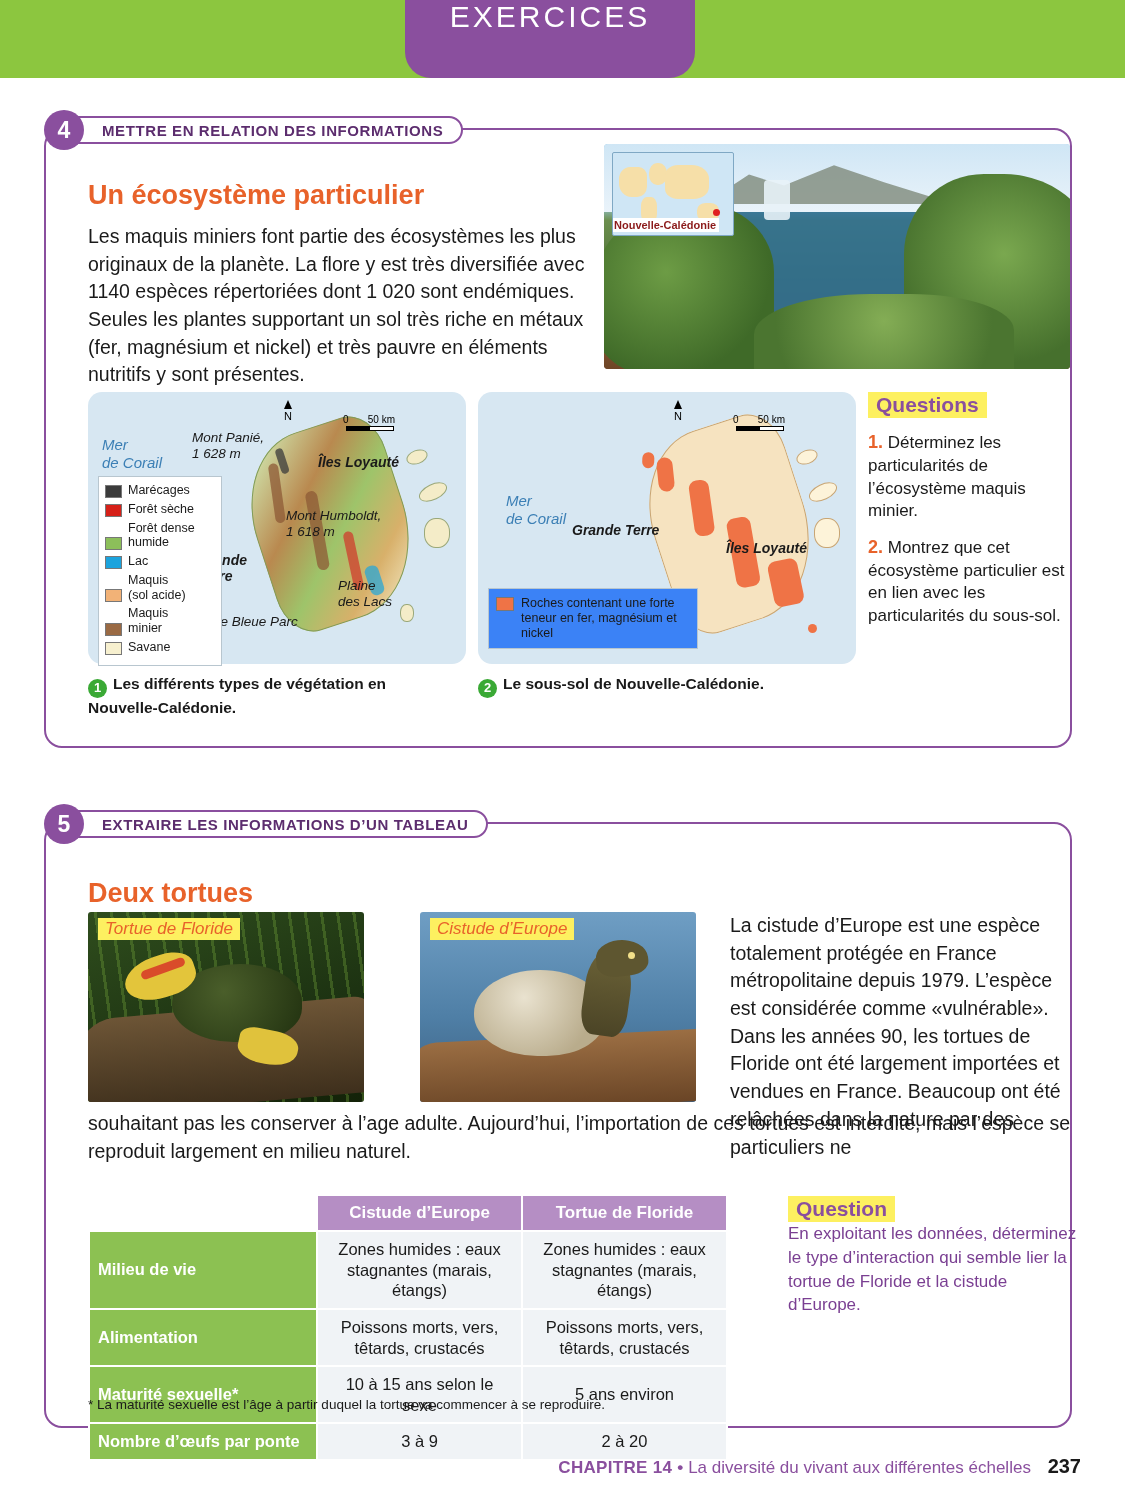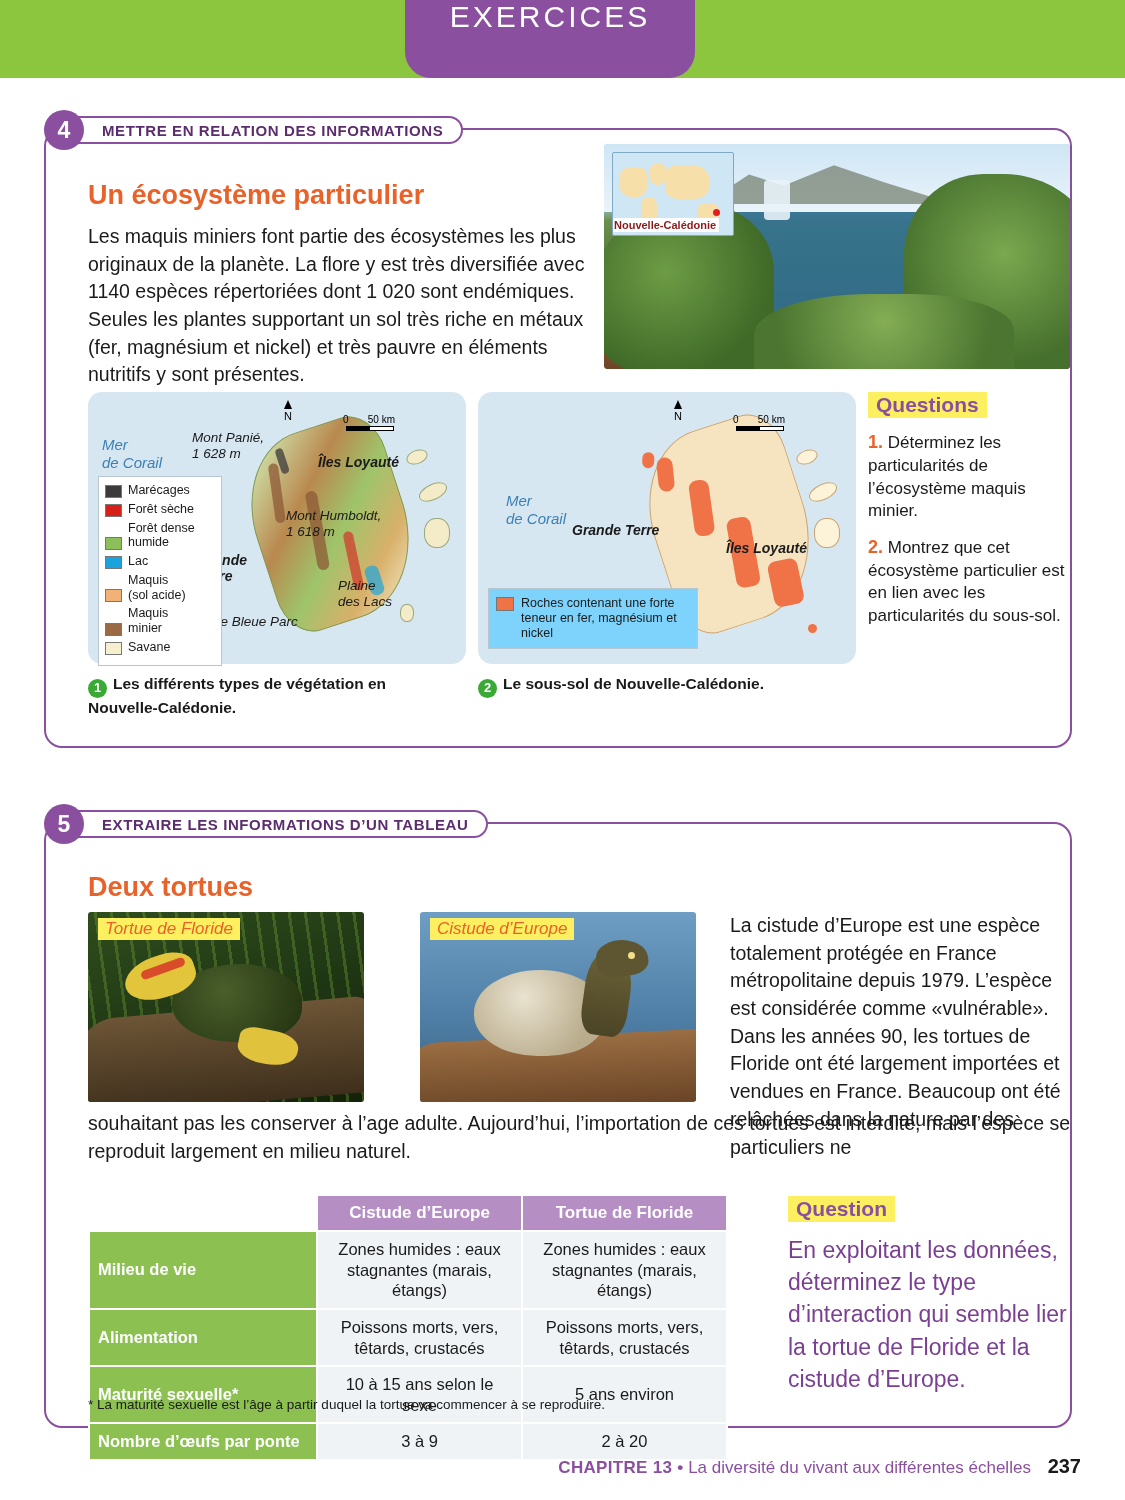--- a/index.html
+++ b/index.html
@@ -169,21 +169,21 @@
 
   .legend1 {
     position:absolute; left:10px; top:84px; width:124px;
     background:#fff; border:1px solid #b8c6cf; padding:6px 6px 6px 6px;
     font-size:12.5px; line-height:1.18;
   }
   .legend1 .row{ display:flex; align-items:flex-end; margin-bottom:4px; }
   .legend1 .sw{ width:17px; height:13px; flex:0 0 17px; margin-right:6px; margin-top:1px; border:1px solid #777;}
   .legend2 {
     position:absolute; left:10px; top:196px; width:210px;
-    background:#7dd3fc; border:1px solid #b8c6cf; padding:7px;
+    background:#3b82f6; border:1px solid #b8c6cf; padding:7px;
     font-size:12.5px; line-height:1.2; display:flex;
   }
   .legend2 .sw{width:18px;height:14px;flex:0 0 18px;background:#ef7346;border:1px solid #777;margin-right:7px;margin-top:1px;}
 
   .fig-cap {
     position:absolute; font-size:15.5px; font-weight:bold; line-height:1.3;
   }
   .fig-num {
     display:inline-flex; align-items:center; justify-content:center;
     width:19px;height:19px;border-radius:50%;background:#3aa935;color:#fff;
@@ -192,21 +192,21 @@
 
   .questions-box { position:absolute; left:822px; top:262px; width:200px; }
   .q-title {
     display:inline-block; background:#fdf060; color:#8a4f9e;
     font-size:21px; font-weight:bold; padding:1px 8px;
   }
   .q-item { font-size:17px; line-height:1.33; margin-top:13px; color:#1a1a1a;}
   .q-item b { color:#e8622a; font-size:18px; }
 
   
-  .ex5-h2 { position:absolute; left:42px; top:48px; }
+  .ex5-h2 { position:absolute; left:42px; top:54px; }
 
   .photo { position:absolute; border-radius:3px; overflow:hidden; }
   .photo-floride {
     left:42px; top:88px; width:276px; height:190px;
     background:linear-gradient(160deg,#2f4d1d,#1d3312 60%, #132208);
   }
   .photo-floride .log { position:absolute; left:-10px; top:96px; width:300px; height:96px;
     background:linear-gradient(#6d5536,#3e2f1c); border-radius:40px 20px 0 0; transform:rotate(-5deg);}
   .photo-floride .shell { position:absolute; left:84px; top:52px; width:130px; height:78px;
     background:radial-gradient(circle at 40% 35%, #4a5e2a, #20300f); border-radius:55% 50% 45% 50%; }
@@ -256,21 +256,21 @@
     background:#8cc152; color:#fff; text-align:left; font-weight:bold; width:228px;
   }
   table.tortues tbody td { background:#f0f3f6; color:#1a1a1a; line-height:1.25; }
 
   .footnote {
     position:absolute; left:42px; bottom:14px; font-size:13.5px; color:#1a1a1a;
   }
 
   .question5 { position:absolute; left:742px; top:372px; width:290px; }
   .q5-title { display:inline-block; background:#fdf060; color:#8a4f9e; font-size:21px; font-weight:bold; padding:1px 8px;}
-  .q5-body { font-size:23px; line-height:1.4; color:#7a3f92; margin-top:12px;}
+  .q5-body { font-size:17px; line-height:1.4; color:#7a3f92; }
 
   
   .footer {
     position:absolute; right:44px; bottom:22px;
     font-size:17px; color:#8a4f9e;
   }
   .footer .chap { font-weight:bold; letter-spacing:.3px; }
   .footer .pg { color:#1a1a1a; font-weight:bold; font-size:20px; margin-left:12px;}
 </style>
 </head>
@@ -510,16 +510,16 @@
 
   <div class="footnote">* La maturité sexuelle est l’âge à partir duquel la tortue va commencer à se reproduire.</div>
 
   <div class="question5">
     <span class="q5-title">Question</span>
     <div class="q5-body">En exploitant les données, déterminez le type d’interaction qui semble lier la tortue de Floride et la cistude d’Europe.</div>
   </div>
 </div>
 
 <div class="footer">
-  <span class="chap">CHAPITRE 13 •</span>
+  <span class="chap">CHAPITRE 14 •</span>
   <span>La diversité du vivant aux différentes échelles</span>
   <span class="pg">237</span>
 </div>
 
 </body></html>

